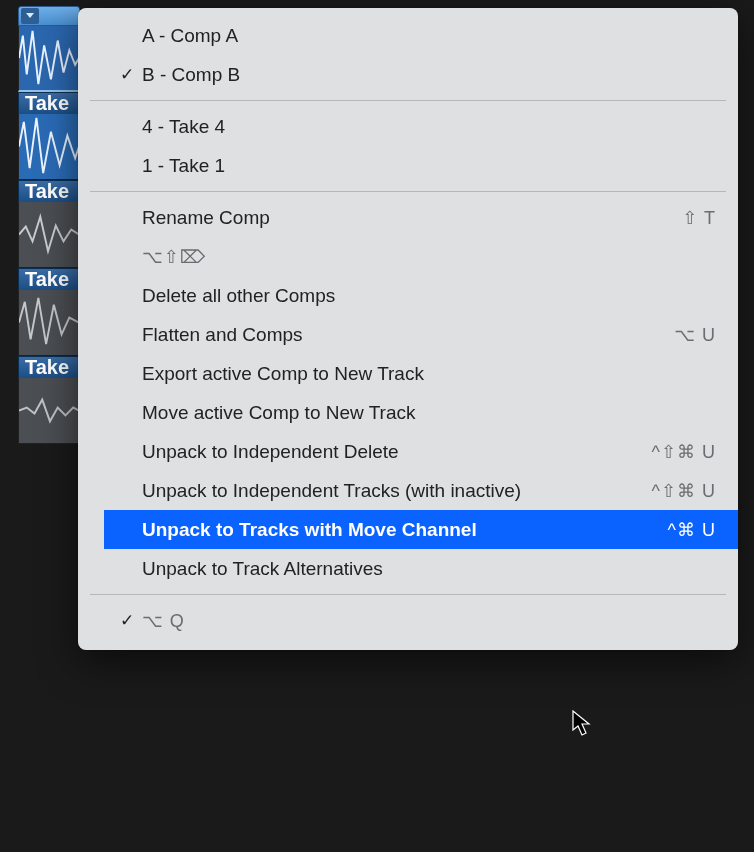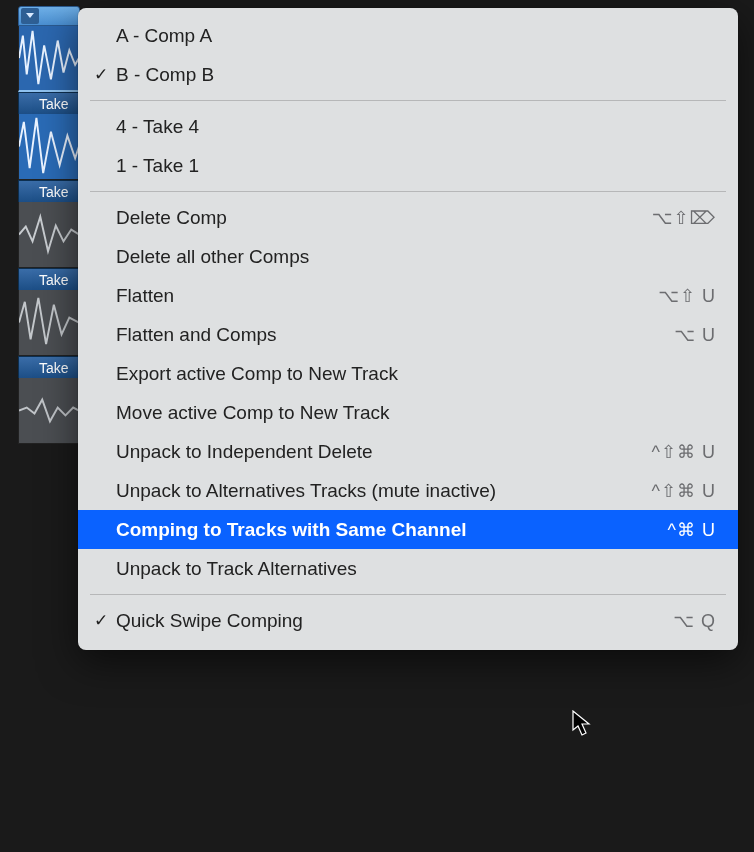--- a/index.html
+++ b/index.html
@@ -38,23 +38,23 @@
     display: flex;
     align-items: center;
     justify-content: center;
     margin-left: 2px;
   }
   .dropdown-btn svg { display: block; }
   .track-label {
     height: 22px;
     background: linear-gradient(#3a6da8, #1c4e86);
     color: #fff;
-    font-size: 14px;
-    font-weight: 400;
-    padding: 2px 20px;
+    font-size: 20px;
+    font-weight: 700;
+    padding: 2px 6px;
     display: flex;
     align-items: center;
     border-left: 1px solid #0d2f50;
     border-right: 1px solid #0d2f50;
     border-top: 1px solid #0d2f50;
   }
   .wave {
     height: 66px;
     background: #4b4e52;
     border-left: 1px solid #222;
@@ -81,20 +81,21 @@
   }
   .menu-item {
     display: flex;
     align-items: center;
     height: 39px;
     padding: 0 22px 0 38px;
     position: relative;
     cursor: default;
     font-size: 19px;
     color: #222;
+    margin-left: 26px;
   }
   .menu-item .check {
     position: absolute;
     left: 14px;
     width: 18px;
     text-align: center;
     font-size: 17px;
   }
   .menu-item .label { flex: 1; }
   .menu-item .shortcut {
@@ -190,64 +191,62 @@
   <div class="menu-item">
     <span class="label">4 - Take 4</span>
   </div>
   <div class="menu-item">
     <span class="label">1 - Take 1</span>
   </div>
 
   <div class="menu-sep"></div>
 
   <div class="menu-item">
-    <span class="label">Delete Comp</span>
+    <span class="label">Rename Comp</span>
+    <span class="shortcut">⇧ T</span>
+  </div>
+  <div class="menu-item">
     <span class="shortcut">⌥⇧⌦</span>
   </div>
   <div class="menu-item">
     <span class="label">Delete all other Comps</span>
     <span class="shortcut"></span>
-  </div>
-  <div class="menu-item">
-    <span class="label">Flatten</span>
-    <span class="shortcut">⌥⇧ U</span>
   </div>
   <div class="menu-item">
     <span class="label">Flatten and Comps</span>
     <span class="shortcut">⌥ U</span>
   </div>
   <div class="menu-item">
     <span class="label">Export active Comp to New Track</span>
     <span class="shortcut"></span>
   </div>
   <div class="menu-item">
     <span class="label">Move active Comp to New Track</span>
     <span class="shortcut"></span>
   </div>
   <div class="menu-item">
     <span class="label">Unpack to Independent Delete</span>
     <span class="shortcut">^⇧⌘ U</span>
   </div>
   <div class="menu-item">
-    <span class="label">Unpack to Alternatives Tracks (mute inactive)</span>
+    <span class="label">Unpack to Independent Tracks (with inactive)</span>
     <span class="shortcut">^⇧⌘ U</span>
   </div>
   <div class="menu-item highlight">
-    <span class="label">Comping to Tracks with Same Channel</span>
+    <span class="label">Unpack to Tracks with Move Channel</span>
     <span class="shortcut">^⌘ U</span>
   </div>
   <div class="menu-item">
     <span class="label">Unpack to Track Alternatives</span>
     <span class="shortcut"></span>
   </div>
 
   <div class="menu-sep"></div>
 
   <div class="menu-item">
     <span class="check">✓</span>
-    <span class="label">Quick Swipe Comping</span>
     <span class="shortcut">⌥ Q</span>
   </div>
 </div>
 
 <svg class="cursor" width="22" height="28" style="left:572px; top:710px;">
   <path d="M1 1 L1 20 L6 16 L10 25 L14 23 L10 14 L17 14 Z" fill="#000" stroke="#fff" stroke-width="1.2"></path>
 </svg>
 
 </body></html>

